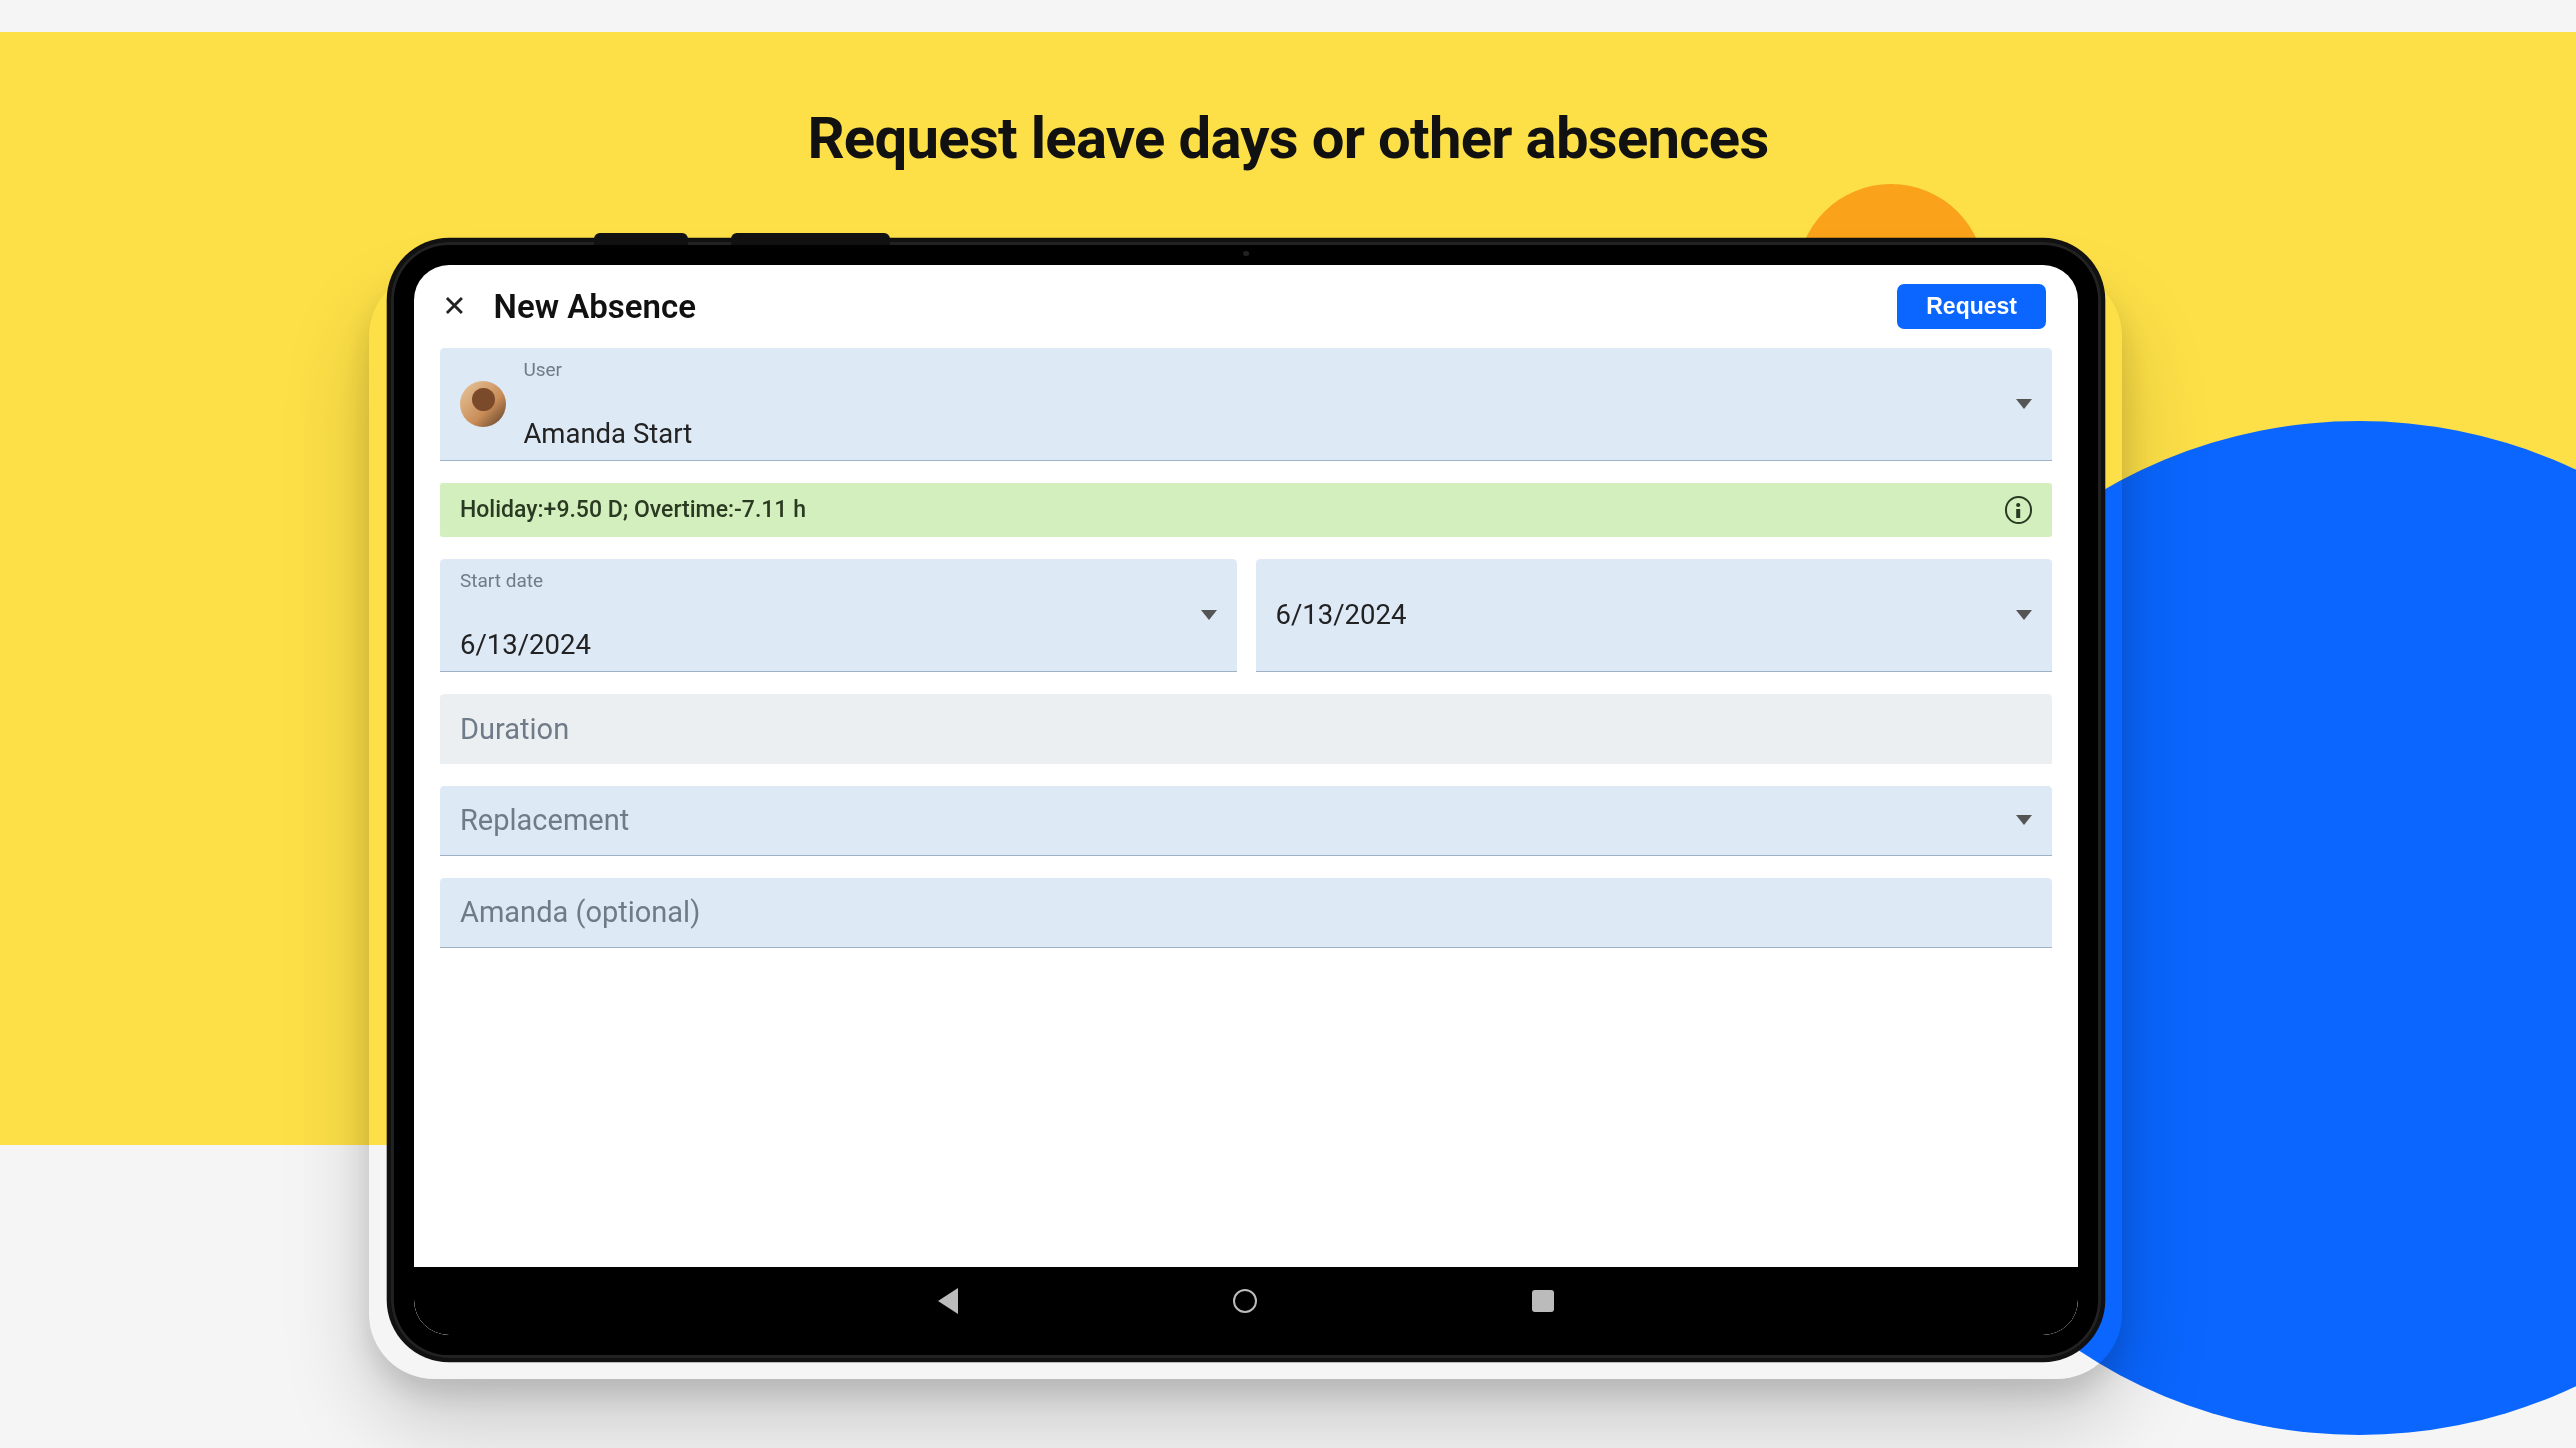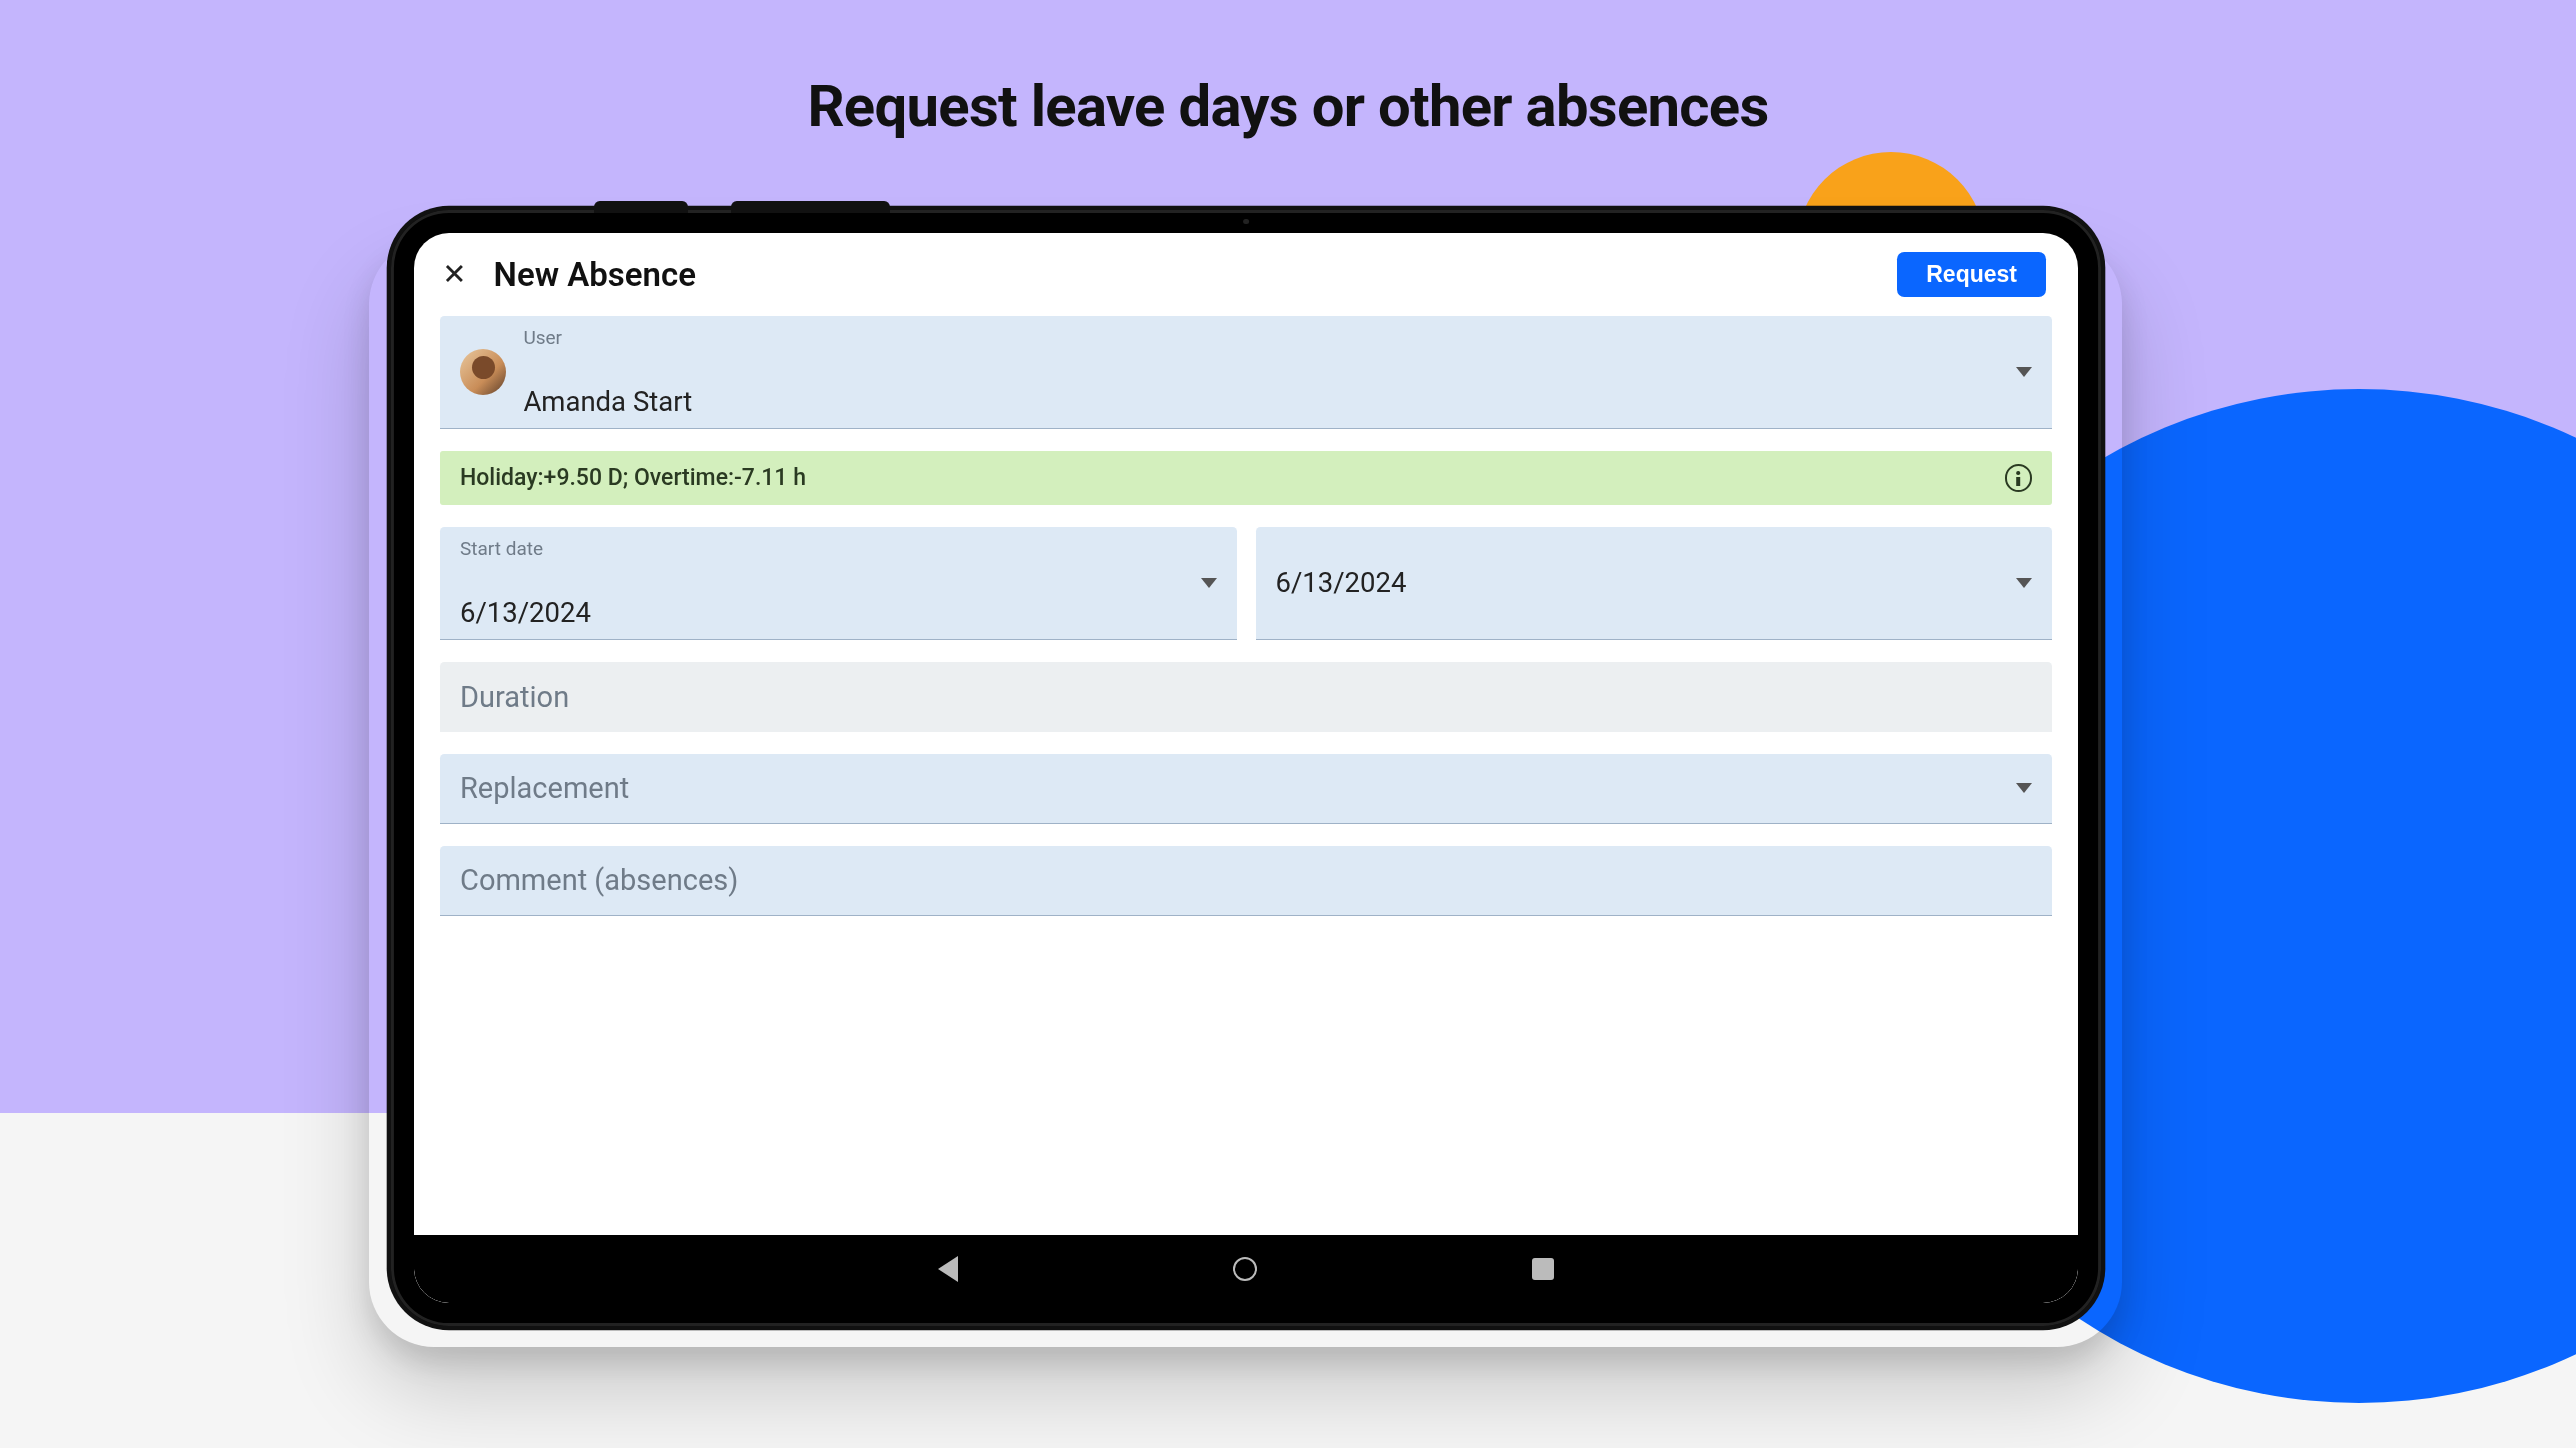--- a/index.html
+++ b/index.html
@@ -9,21 +9,22 @@
     background: #f5f5f5;
     overflow: hidden;
     position: relative;
   }
 
   .canvas {
     position: relative;
     width: 2576px;
     height: 1113px;
     transform-origin: top left;
-    background: #c4b5fd;
+    background: #fde047;
+    margin-top: 32px;
   }
 
   .headline {
     position: absolute;
     top: 72px;
     left: 0;
     width: 100%;
     text-align: center;
     font-size: 58px;
     font-weight: 700;
@@ -340,21 +341,21 @@
 
         <div class="field">
           <div class="text-col">
             <span class="field-placeholder">Replacement</span>
           </div>
           <div class="caret-down"></div>
         </div>
 
         <div class="field">
           <div class="text-col">
-            <span class="field-placeholder">Comment (absences)</span>
+            <span class="field-placeholder">Amanda (optional)</span>
           </div>
         </div>
 
       </div>
 
       <div class="navbar">
         <div class="nav-tri"></div>
         <div class="nav-circ"></div>
         <div class="nav-sq"></div>
       </div>

